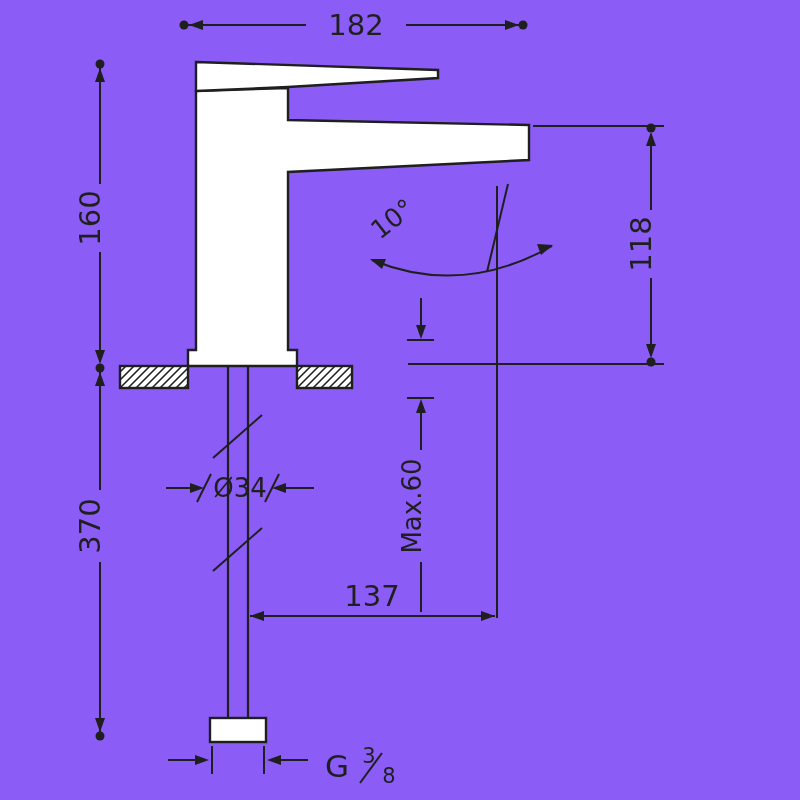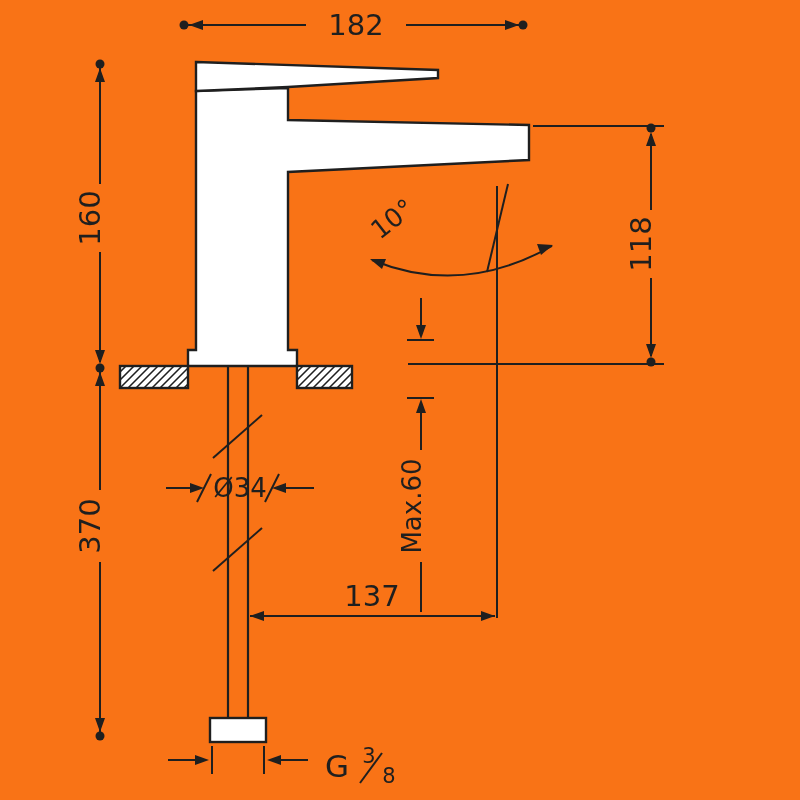--- a/index.html
+++ b/index.html
@@ -3,21 +3,21 @@
 <meta charset="utf-8">
 <style>
   html, body {
     margin: 0;
     padding: 0;
     background: #ffffff;
   }
   .stage {
     width: 800px;
     height: 800px;
-    background: #f97316;
+    background: #8b5cf6;
     position: relative;
     font-family: "DejaVu Sans", "Liberation Sans", sans-serif;
   }
   svg { display: block; }
   svg text {
     fill: #1f1f1f;
     font-family: "DejaVu Sans", "Liberation Sans", sans-serif;
   }
   .dim   { stroke: #1f1f1f; stroke-width: 2;   fill: none; }
   .thin  { stroke: #1f1f1f; stroke-width: 1.6; fill: none; }

